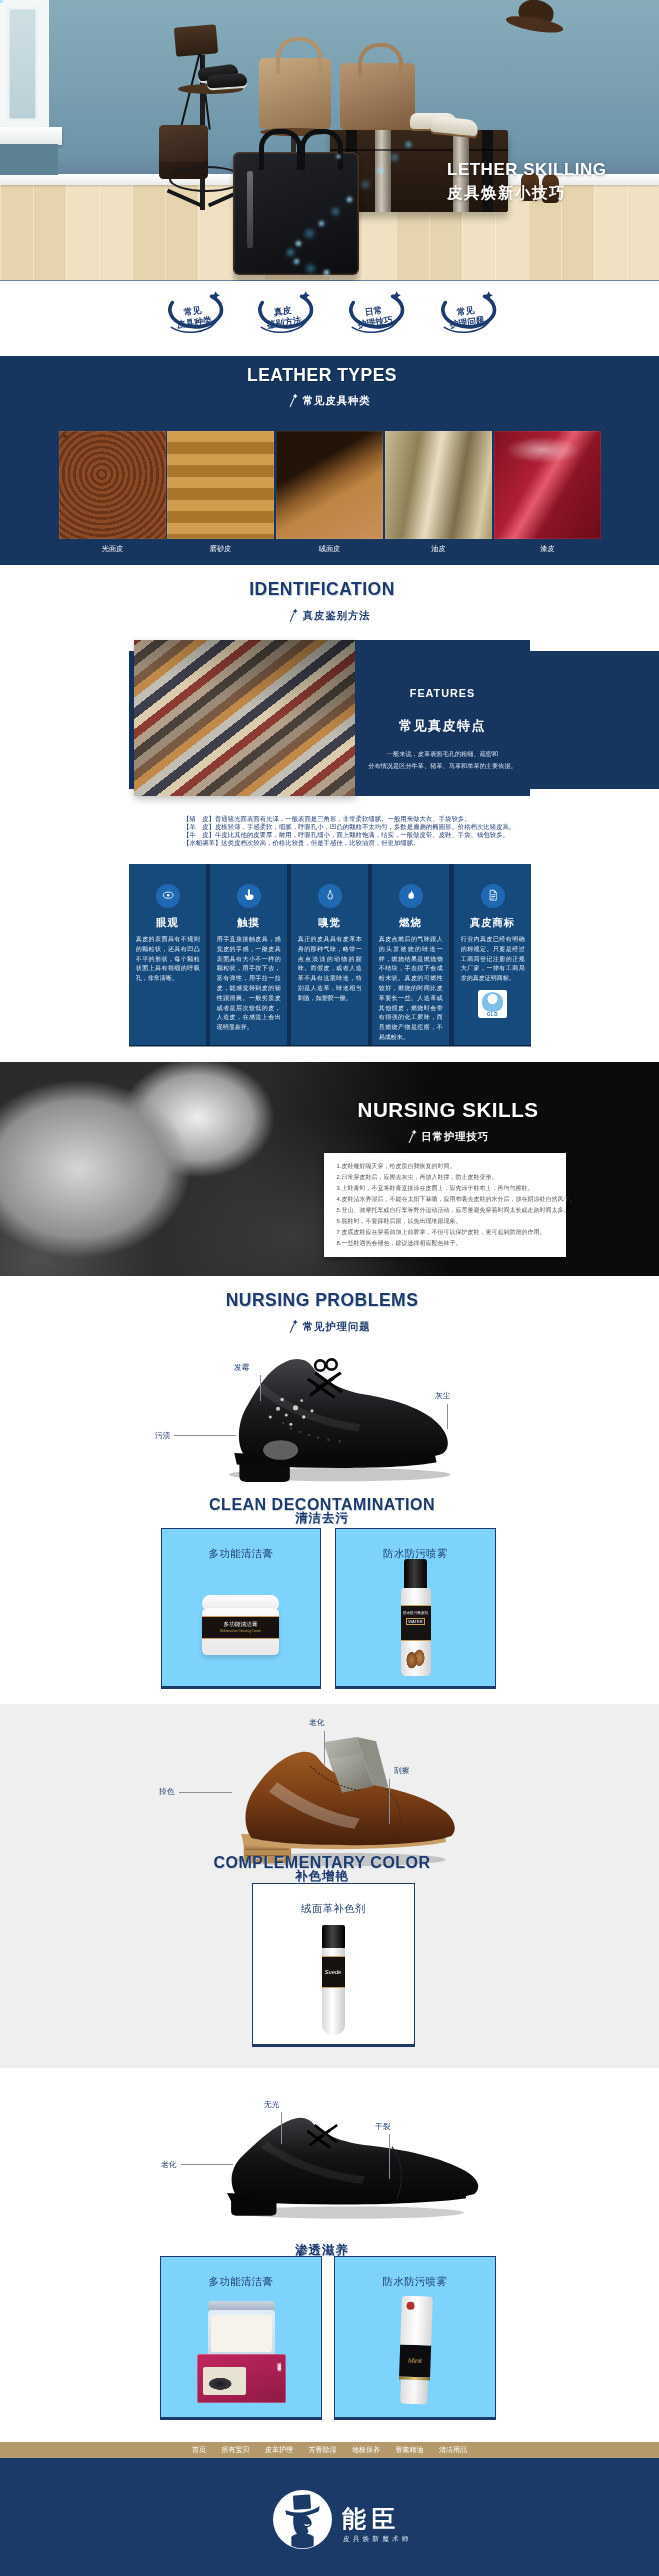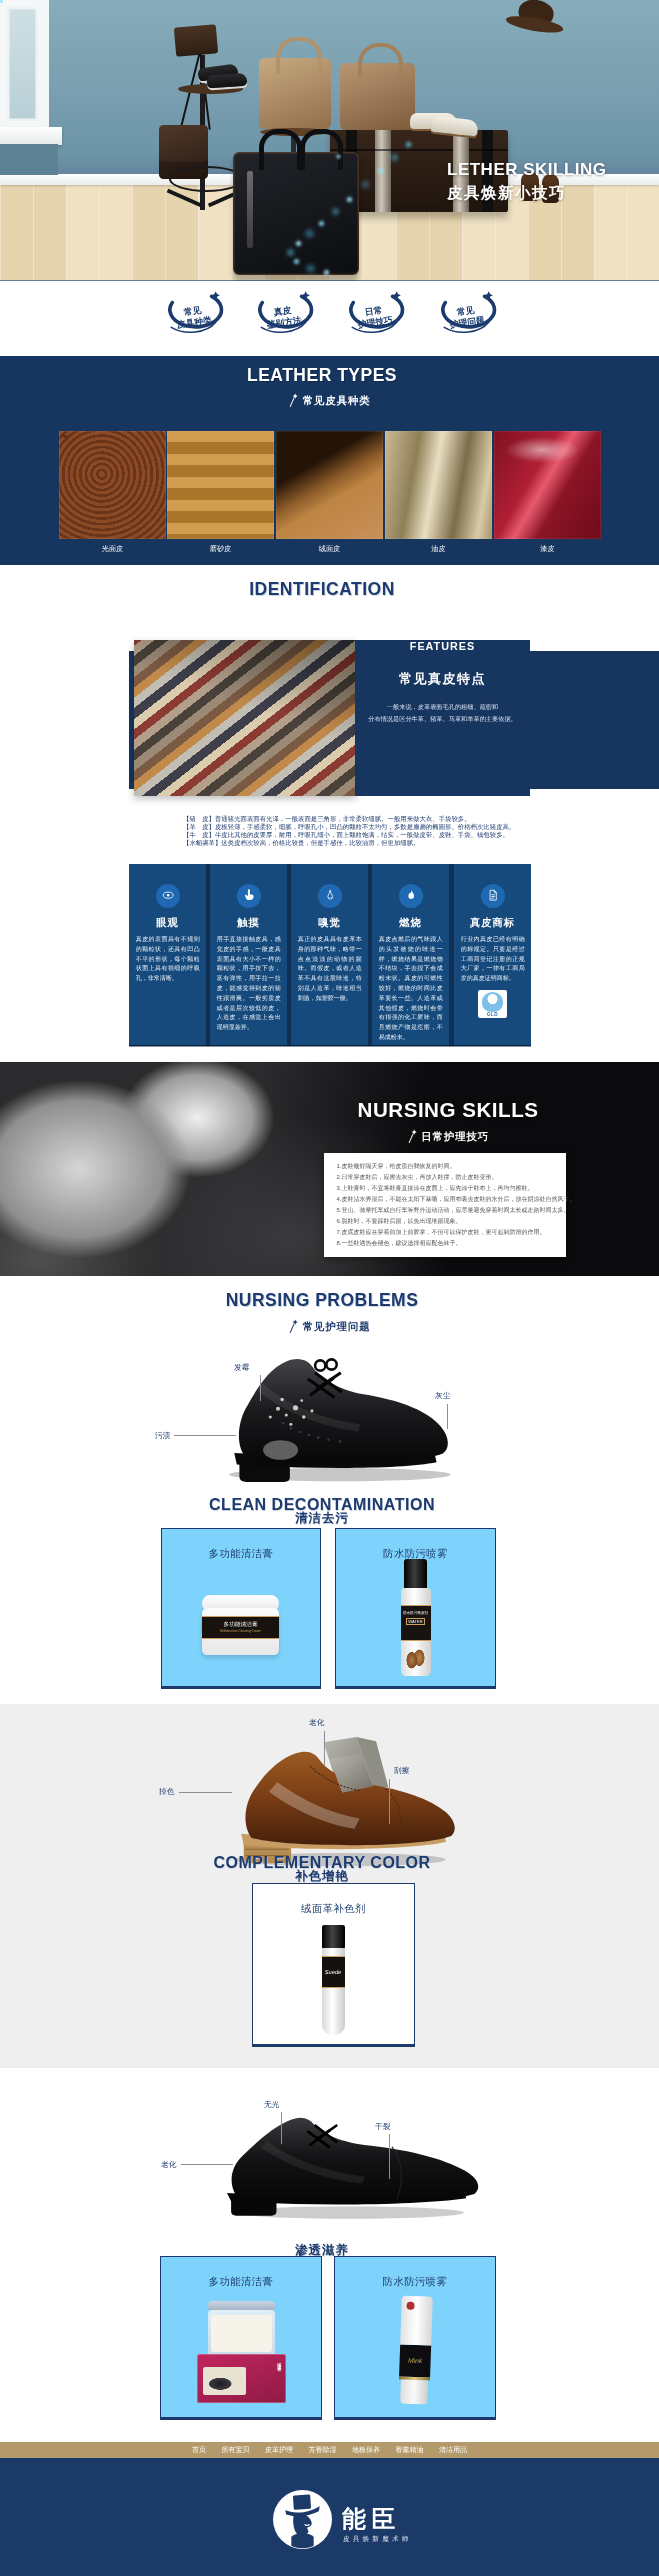--- a/index.html
+++ b/index.html
@@ -90,21 +90,21 @@
   .s5:after{content:"";position:absolute;left:10%;top:6%;width:70%;height:24%;background:radial-gradient(closest-side,rgba(255,255,255,.55),rgba(255,255,255,0));}
   .swatch-label{position:absolute;top:188px;width:107px;text-align:center;color:#fff;font-size:7.2px;}
   
   .ident{height:497px;background:#fff;}
   .ident .band{position:absolute;left:129px;top:86px;width:531px;height:138px;background:#16355f;}
   .ident .card-img{position:absolute;left:134px;top:75px;width:222px;height:156px;
      background:linear-gradient(200deg,rgba(0,0,0,.45),rgba(0,0,0,0) 45%),
      repeating-linear-gradient(-38deg,#7a5a43 0 8.2px,#9b8a76 8.2px 16.5px,#49413a 16.5px 25px,#b4a08a 25px 33px,#8c3b33 33px 41px,#dcccae 41px 49px,#3f3f4c 49px 58px,#c2beb4 58px 66px,#c28a4a 66px 74px);
      background-color:#7b5c40;box-shadow:0 3.1px 7.2px rgba(0,0,0,.25);}
   .ident .card-panel{position:absolute;left:355px;top:75px;width:175px;height:156px;background:#16355f;color:#fff;text-align:center;}
-  .ident .card-panel .f-en{font-size:10.8px;font-weight:bold;letter-spacing:1px;}
+  .ident .card-panel .f-en{margin-top:47px;font-size:10.8px;font-weight:bold;letter-spacing:1px;}
   .ident .card-panel .f-zh{margin-top:18px;font-size:13px;font-weight:bold;letter-spacing:1.5px;}
   .ident .card-panel .f-line{margin-top:13.4px;font-size:6.2px;color:#d9e5f4;line-height:11.3px;padding:0 9.3px;}
   .ident .card-panel .f-line + .f-line{margin-top:0;}
   .leather-list{position:absolute;left:183px;top:250px;width:350px;}
   .leather-list div{font-size:6.4px;line-height:8px;color:#1d3b6e;white-space:nowrap;}
   .methods{position:absolute;left:129px;top:299px;width:402px;height:181px;background:#0f2f55;box-shadow:0 1.5px 0 #0a2442;}
   .mcol{position:absolute;top:0;width:77px;height:181px;background:#174a7c;}
   .mcol .circ{position:absolute;left:27px;top:19.6px;width:24px;height:24px;border-radius:50%;background:#1e69b2;}
   .mcol .circ svg{position:absolute;left:5.7px;top:5.7px;}
   .mcol .mname{position:absolute;left:0;top:52px;width:77px;text-align:center;font-size:10.3px;font-weight:bold;color:#fff;letter-spacing:1px;}
@@ -326,20 +326,26 @@
     <div class="swatch s5"></div>
     <div class="swatch-label" style="left:59px">光面皮</div>
     <div class="swatch-label" style="left:167px">磨砂皮</div>
     <div class="swatch-label" style="left:276px">绒面皮</div>
     <div class="swatch-label" style="left:385px">油皮</div>
     <div class="swatch-label" style="left:494px">漆皮</div>
   </section>
 
   <section class="sec ident">
     <div class="sec-title big" style="top:14.4px">IDENTIFICATION</div>
+    <div class="subtitle" style="top:43px">
+      <svg width="10.3" height="14.4" viewBox="0 0 20 28">
+          <path d="M4 27 L12 9" stroke="#1d3b6e" stroke-width="2" fill="none"></path>
+          <path d="M14 1 l1.6 3.4 L19 6 l-3.4 1.6 L14 11 l-1.6 -3.4 L9 6 l3.4 -1.6 Z" fill="#1d3b6e"></path>
+        </svg><span>真皮鉴别方法</span>
+    </div>
     <div class="band"></div>
     <div class="card-img"></div>
     <div class="card-panel">
       <div class="f-en">FEATURES</div>
       <div class="f-zh">常见真皮特点</div>
       <div class="f-line">一般来说，皮革表面毛孔的粗细、疏密和</div>
       <div class="f-line">分布情况是区分牛革、猪革、马革和羊革的主要依据。</div>
     </div>
     <div class="leather-list">
       <div>【猪　皮】普通猪光面表面有光泽，一般表面是三角形，非常柔软细腻。一般用来做大衣、手袋较多。</div>

